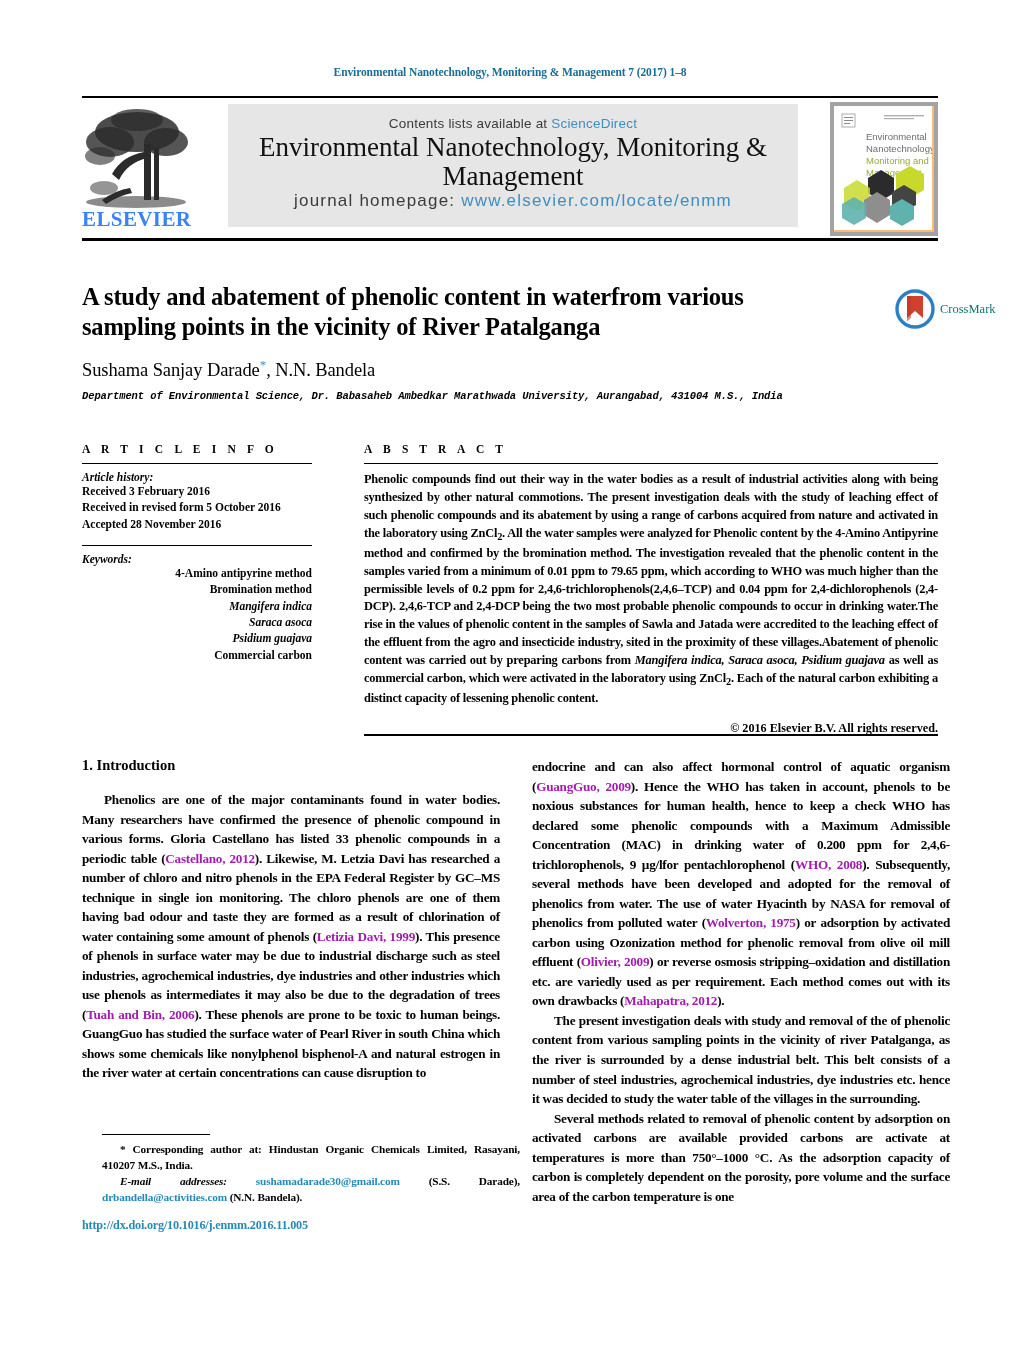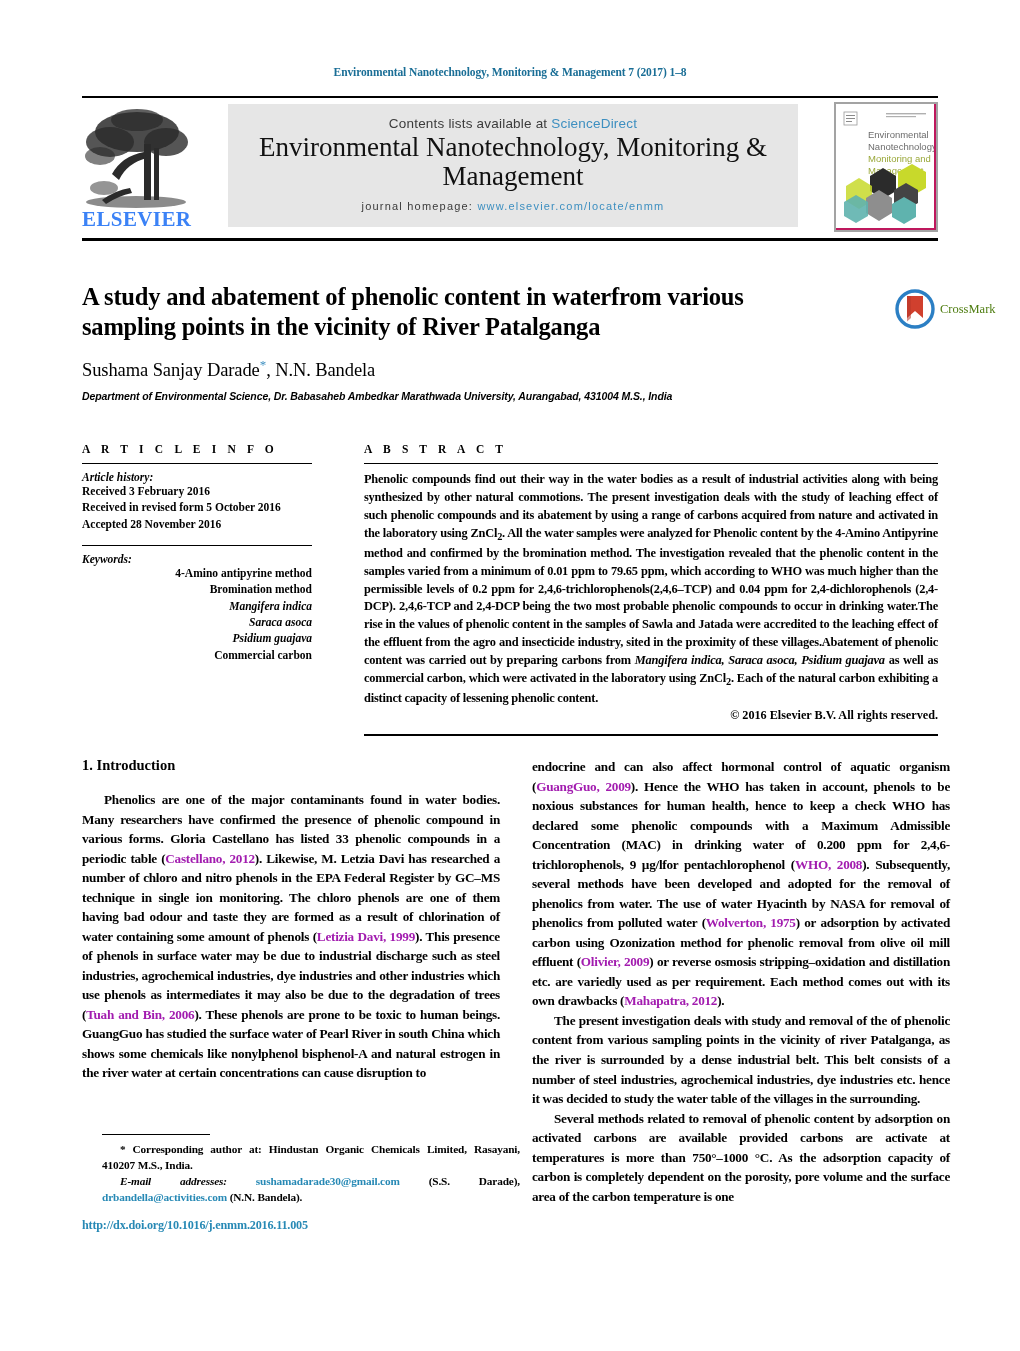--- a/index.html
+++ b/index.html
@@ -78,35 +78,34 @@
   .contents-line .sd { color: #3d8fc0; }
   .journal-title {
     margin-top: 2px;
     font-family: "Liberation Serif", serif;
     font-size: 27px;
     line-height: 1.08;
     color: #111;
     padding: 0 22px;
   }
   .homepage-line {
-    margin-top: 9px;
     font-family: "Liberation Sans", sans-serif;
-    font-size: 11px;
+    font-size: 17px;
     letter-spacing: 1.2px;
     color: #3b3b3b;
   }
   .homepage-line .hp-url { color: #3d8fc0; }
 
   .cover-thumb {
     position: absolute;
     right: 0; top: 4px;
     width: 100px;
     height: 126px;
-    border: 2px solid #a3a3a3;
-    background: #be185d;
+    border: 4px solid #a3a3a3;
+    background: #fdba74;
     overflow: hidden;
   }
 
   .rule-thick {
     position: absolute;
     left: 82px; top: 238px;
     width: 856px;
     height: 3px;
     background: #000;
   }
@@ -127,39 +126,39 @@
   }
   .authors {
     margin-top: 15px;
     font-family: "Liberation Serif", serif;
     font-size: 18.5px;
     letter-spacing: -0.1px;
   }
   .authors .star { color: #3d8fc0; font-size: 13px; vertical-align: super; }
   .affiliation {
     margin-top: 9px;
-    font-family: Liberation Sans, sans-serif;
+    font-family: Liberation Mono, monospace;
     font-style: italic;
     font-weight: bold;
     font-size: 10.5px;
     letter-spacing: -0.1px;
   }
   .crossmark {
     position: absolute;
     right: 20px; top: 287px;
     width: 105px;
     height: 44px;
     display: flex;
     align-items: center;
     gap: 5px;
   }
   .crossmark-label {
     font-family: "Liberation Serif", serif;
     font-size: 12.5px;
-    color: #4d7c0f;
+    color: #0f766e;
   }
 
   
   .info-col {
     position: absolute;
     left: 82px; top: 443px;
     width: 230px;
   }
   .abs-col {
     position: absolute;
@@ -205,20 +204,21 @@
 
   .abstract-body {
     font-family: "Liberation Serif", serif;
     font-size: 12.4px;
     font-weight: bold;
     line-height: 1.44;
     text-align: justify;
     letter-spacing: -0.2px;
   }
   .copyright {
+    margin-top: 13px;
     text-align: right;
     font-family: "Liberation Serif", serif;
     font-size: 12.2px;
     font-weight: bold;
   }
   .rule-mid {
     position: absolute;
     left: 364px; top: 734px;
     width: 574px;
     height: 1.5px;

